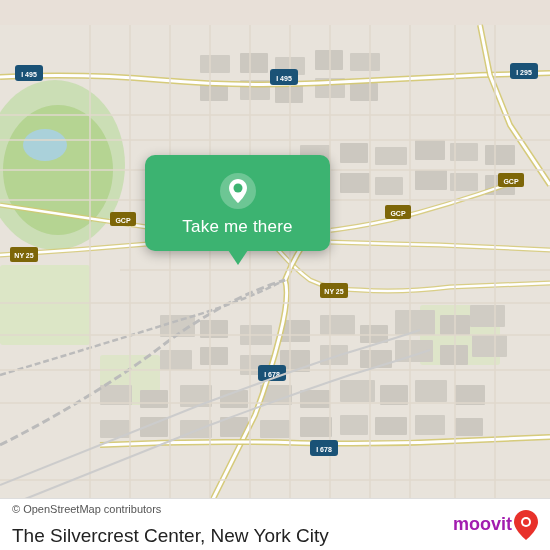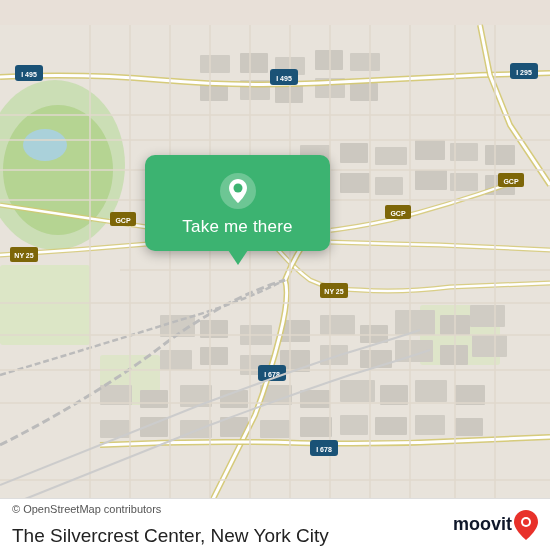--- a/index.html
+++ b/index.html
@@ -56,21 +56,21 @@
 
     #moovit-logo {
       display: flex;
       align-items: center;
       gap: 2px;
     }
 
     #moovit-text {
       font-size: 18px;
       font-weight: bold;
-      color: #0f172a;
+      color: #a21caf;
       margin-left: 20px;
     }
 
     
     #take-me-there-card {
       position: absolute;
       top: 155px;
       left: 145px;
       width: 185px;
       background: #3cb371;

